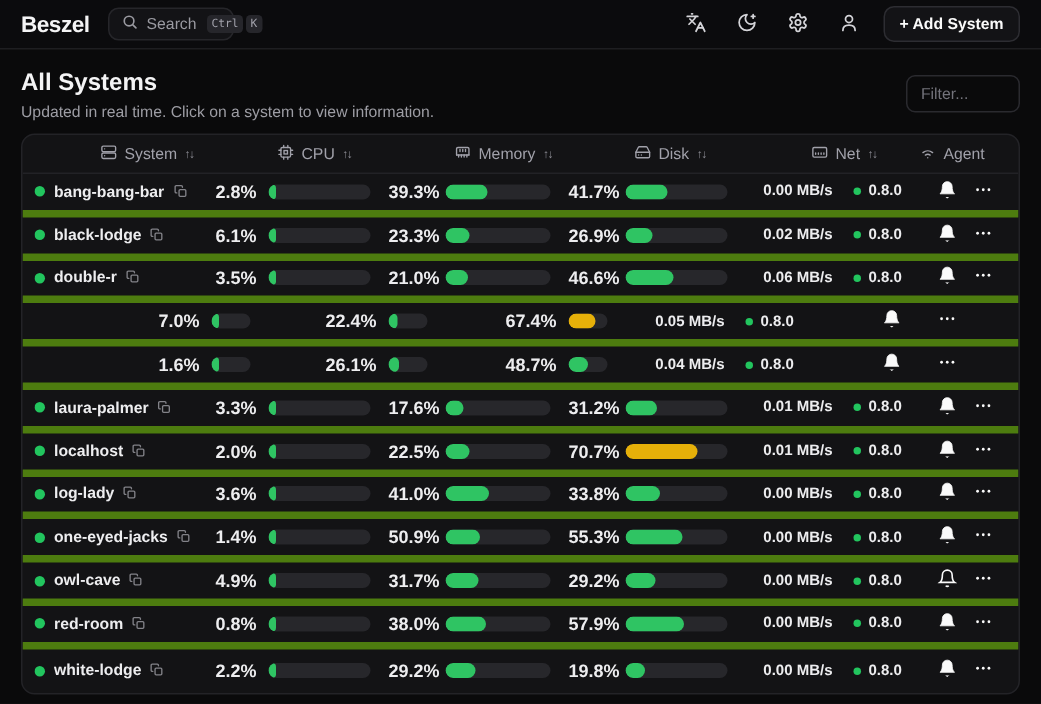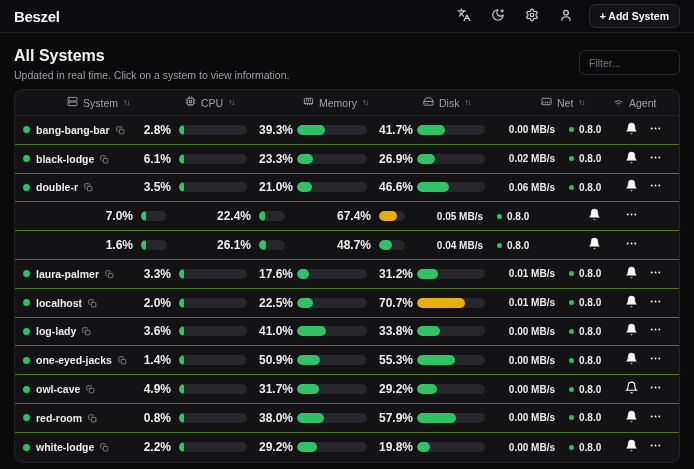--- a/index.html
+++ b/index.html
@@ -47,21 +47,21 @@
   }
   
   .page-head {
     display: flex; align-items: flex-start; justify-content: space-between;
     padding: 14px 14px 8px 14px;
   }
   .page-title { font-size: 16px; font-weight: 700; color: #f4f4f5; }
   .page-subtitle { font-size: 10.5px; color: #9d9da4; margin-top: 4px; }
   .head-controls { display: flex; gap: 8px; margin-top: 3px; }
   .filter-input {
-    width: 101px; height: 25px; background: transparent;
+    width: 76px; height: 25px; background: transparent;
     border: 1px solid #2a2a2f; border-radius: 6px;
     color: #e4e4e7; font-size: 10.5px; padding: 0 9px; font-family: inherit;
   }
   .filter-input::placeholder { color: #73737b; }
   .columns-btn {
     display: flex; align-items: center; gap: 5px;
     height: 25px; padding: 0 10px;
     background: #101012; border: 1px solid #2a2a2f; border-radius: 6px;
     color: #fafafa; font-size: 10.5px; font-weight: 600; cursor: pointer;
     font-family: inherit;
@@ -84,21 +84,21 @@
   .thead {
     height: 26px;
     border-bottom: 1px solid #222226;
     color: #a1a1aa; font-size: 10.5px; font-weight: 500;
   }
   .th { display: flex; align-items: center; gap: 5px; cursor: pointer; padding-left: 44px; }
   .th svg { flex: 0 0 auto; }
   .sort-glyph { font-size: 8px; color: #8d8d95; letter-spacing: -1px; }
   .trow {
     height: 28.8px;
-    border-bottom: 1px solid #4d7c0f;
+    border-bottom: 5px solid #4d7c0f;
     cursor: pointer;
   }
   .trow:last-child { border-bottom: none; }
   .name-cell { display: flex; align-items: center; gap: 6px; overflow: hidden; }
   .status-dot { width: 7px; height: 7px; border-radius: 50%; flex: 0 0 auto; }
   .sys-name { font-size: 10.5px; font-weight: 600; color: #ededef; white-space: nowrap; }
   .copy-ic { color: #828288; flex: 0 0 auto; }
   .pct { font-size: 12px; font-weight: 600; color: #ededef; text-align: right; padding-right: 8px; }
   .bar-cell { padding-right: 12px; }
   .track {
@@ -113,20 +113,33 @@
     background: none; border: none; cursor: pointer; color: #fafafa;
     display: flex; align-items: center; justify-content: center; width: 22px; height: 22px;
   }
 </style>
 </head>
 <body>
 
 <header class="navbar">
   <div class="logo">Beszel</div>
 
+  <button class="search-pill">
+    <span>
+      <svg width="11" height="11" viewBox="0 0 24 24" fill="none" stroke="#9a9aa1" stroke-width="2.4" stroke-linecap="round">
+          <circle cx="11" cy="11" r="7"></circle>
+          <line x1="21" y1="21" x2="16.5" y2="16.5"></line>
+        </svg>
+    </span>
+    <span>Search</span>
+    <span class="kbd-group">
+      <span class="kbd">Ctrl</span>
+      <span class="kbd">K</span>
+    </span>
+  </button>
 
   <div class="nav-spacer"></div>
 
   <button class="nav-iconbtn">
     <span>
       <svg width="14" height="14" viewBox="0 0 24 24" fill="none" stroke="currentColor" stroke-width="2" stroke-linecap="round" stroke-linejoin="round">
           <path d="m5 8 6 6"></path>
           <path d="m4 14 6-6 2-3"></path>
           <path d="M2 5h12"></path>
           <path d="M7 2h1"></path>

